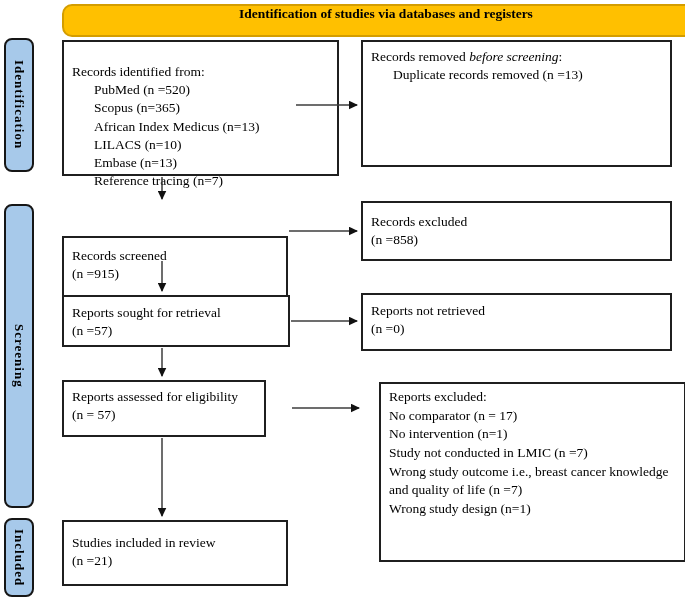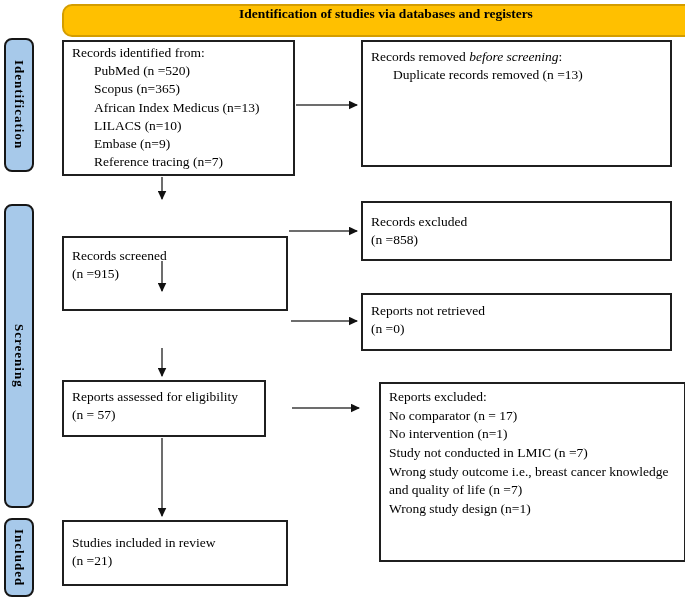--- a/index.html
+++ b/index.html
@@ -33,21 +33,21 @@
   #stage-identification{top:38px;height:134px;}
   #stage-screening{top:204px;height:304px;}
   #stage-included{top:518px;height:79px;}
   
   .fbox{
     background:#fff;border:2px solid var(--box-border);
     font-size:13.5px;line-height:1.35;padding:6px 8px;
   }
   .fbox .line{white-space:nowrap;}
   .fbox .indent{padding-left:22px;}
-  #box-records-identified{left:62px;top:40px;width:233px;height:136px;padding-top:2px;}
+  #box-records-identified{left:62px;top:40px;width:277px;height:136px;padding-top:21px;}
   #box-records-removed{left:361px;top:40px;width:311px;height:127px;display:flex;flex-direction:column;}
   #box-records-screened{left:62px;top:203px;width:226px;height:75px;padding-top:9px;margin-top:33px;}
   #box-records-excluded{left:361px;top:201px;width:311px;height:60px;padding-top:10px;}
   #box-reports-sought{left:62px;top:295px;width:228px;height:52px;padding-top:7px;}
   #box-reports-not-retrieved{left:361px;top:293px;width:311px;height:58px;padding-top:7px;}
   #box-reports-assessed{left:62px;top:380px;width:204px;height:57px;}
   #box-reports-excluded{left:363px;top:382px;width:307px;height:180px;padding-top:4px;line-height:1.38;margin-left:16px;}
   #box-reports-excluded .line{white-space:normal;}
   #box-studies-included{left:62px;top:520px;width:226px;height:66px;padding-top:12px;}
   .italic{font-style:italic;}
@@ -72,39 +72,43 @@
   <div class="abs stage" id="stage-included">
     <span>Included</span>
   </div>
 
   <div class="abs fbox" id="box-records-identified">
     <div class="line">Records identified from:</div>
     <div class="line indent">PubMed (n =520)</div>
     <div class="line indent">Scopus (n=365)</div>
     <div class="line indent">African Index Medicus (n=13)</div>
     <div class="line indent">LILACS (n=10)</div>
-    <div class="line indent">Embase (n=9)</div>
+    <div class="line indent">Embase (n=13)</div>
     <div class="line indent">Reference tracing (n=7)</div>
   </div>
 
   <div class="abs fbox" id="box-records-removed">
     <div class="line"><span>Records removed </span><span class="italic">before screening</span><span>:</span></div>
     <div class="line indent">Duplicate records removed (n =13)</div>
   </div>
 
   <div class="abs fbox" id="box-records-screened">
     <div class="line">Records screened</div>
     <div class="line">(n =915)</div>
   </div>
 
   <div class="abs fbox" id="box-records-excluded">
     <div class="line">Records excluded</div>
     <div class="line">(n =858)</div>
   </div>
 
+  <div class="abs fbox" id="box-reports-sought">
+    <div class="line">Reports sought for retrieval</div>
+    <div class="line">(n =57)</div>
+  </div>
 
   <div class="abs fbox" id="box-reports-not-retrieved">
     <div class="line">Reports not retrieved</div>
     <div class="line">(n =0)</div>
   </div>
 
   <div class="abs fbox" id="box-reports-assessed">
     <div class="line">Reports assessed for eligibility</div>
     <div class="line">(n = 57)</div>
   </div>

